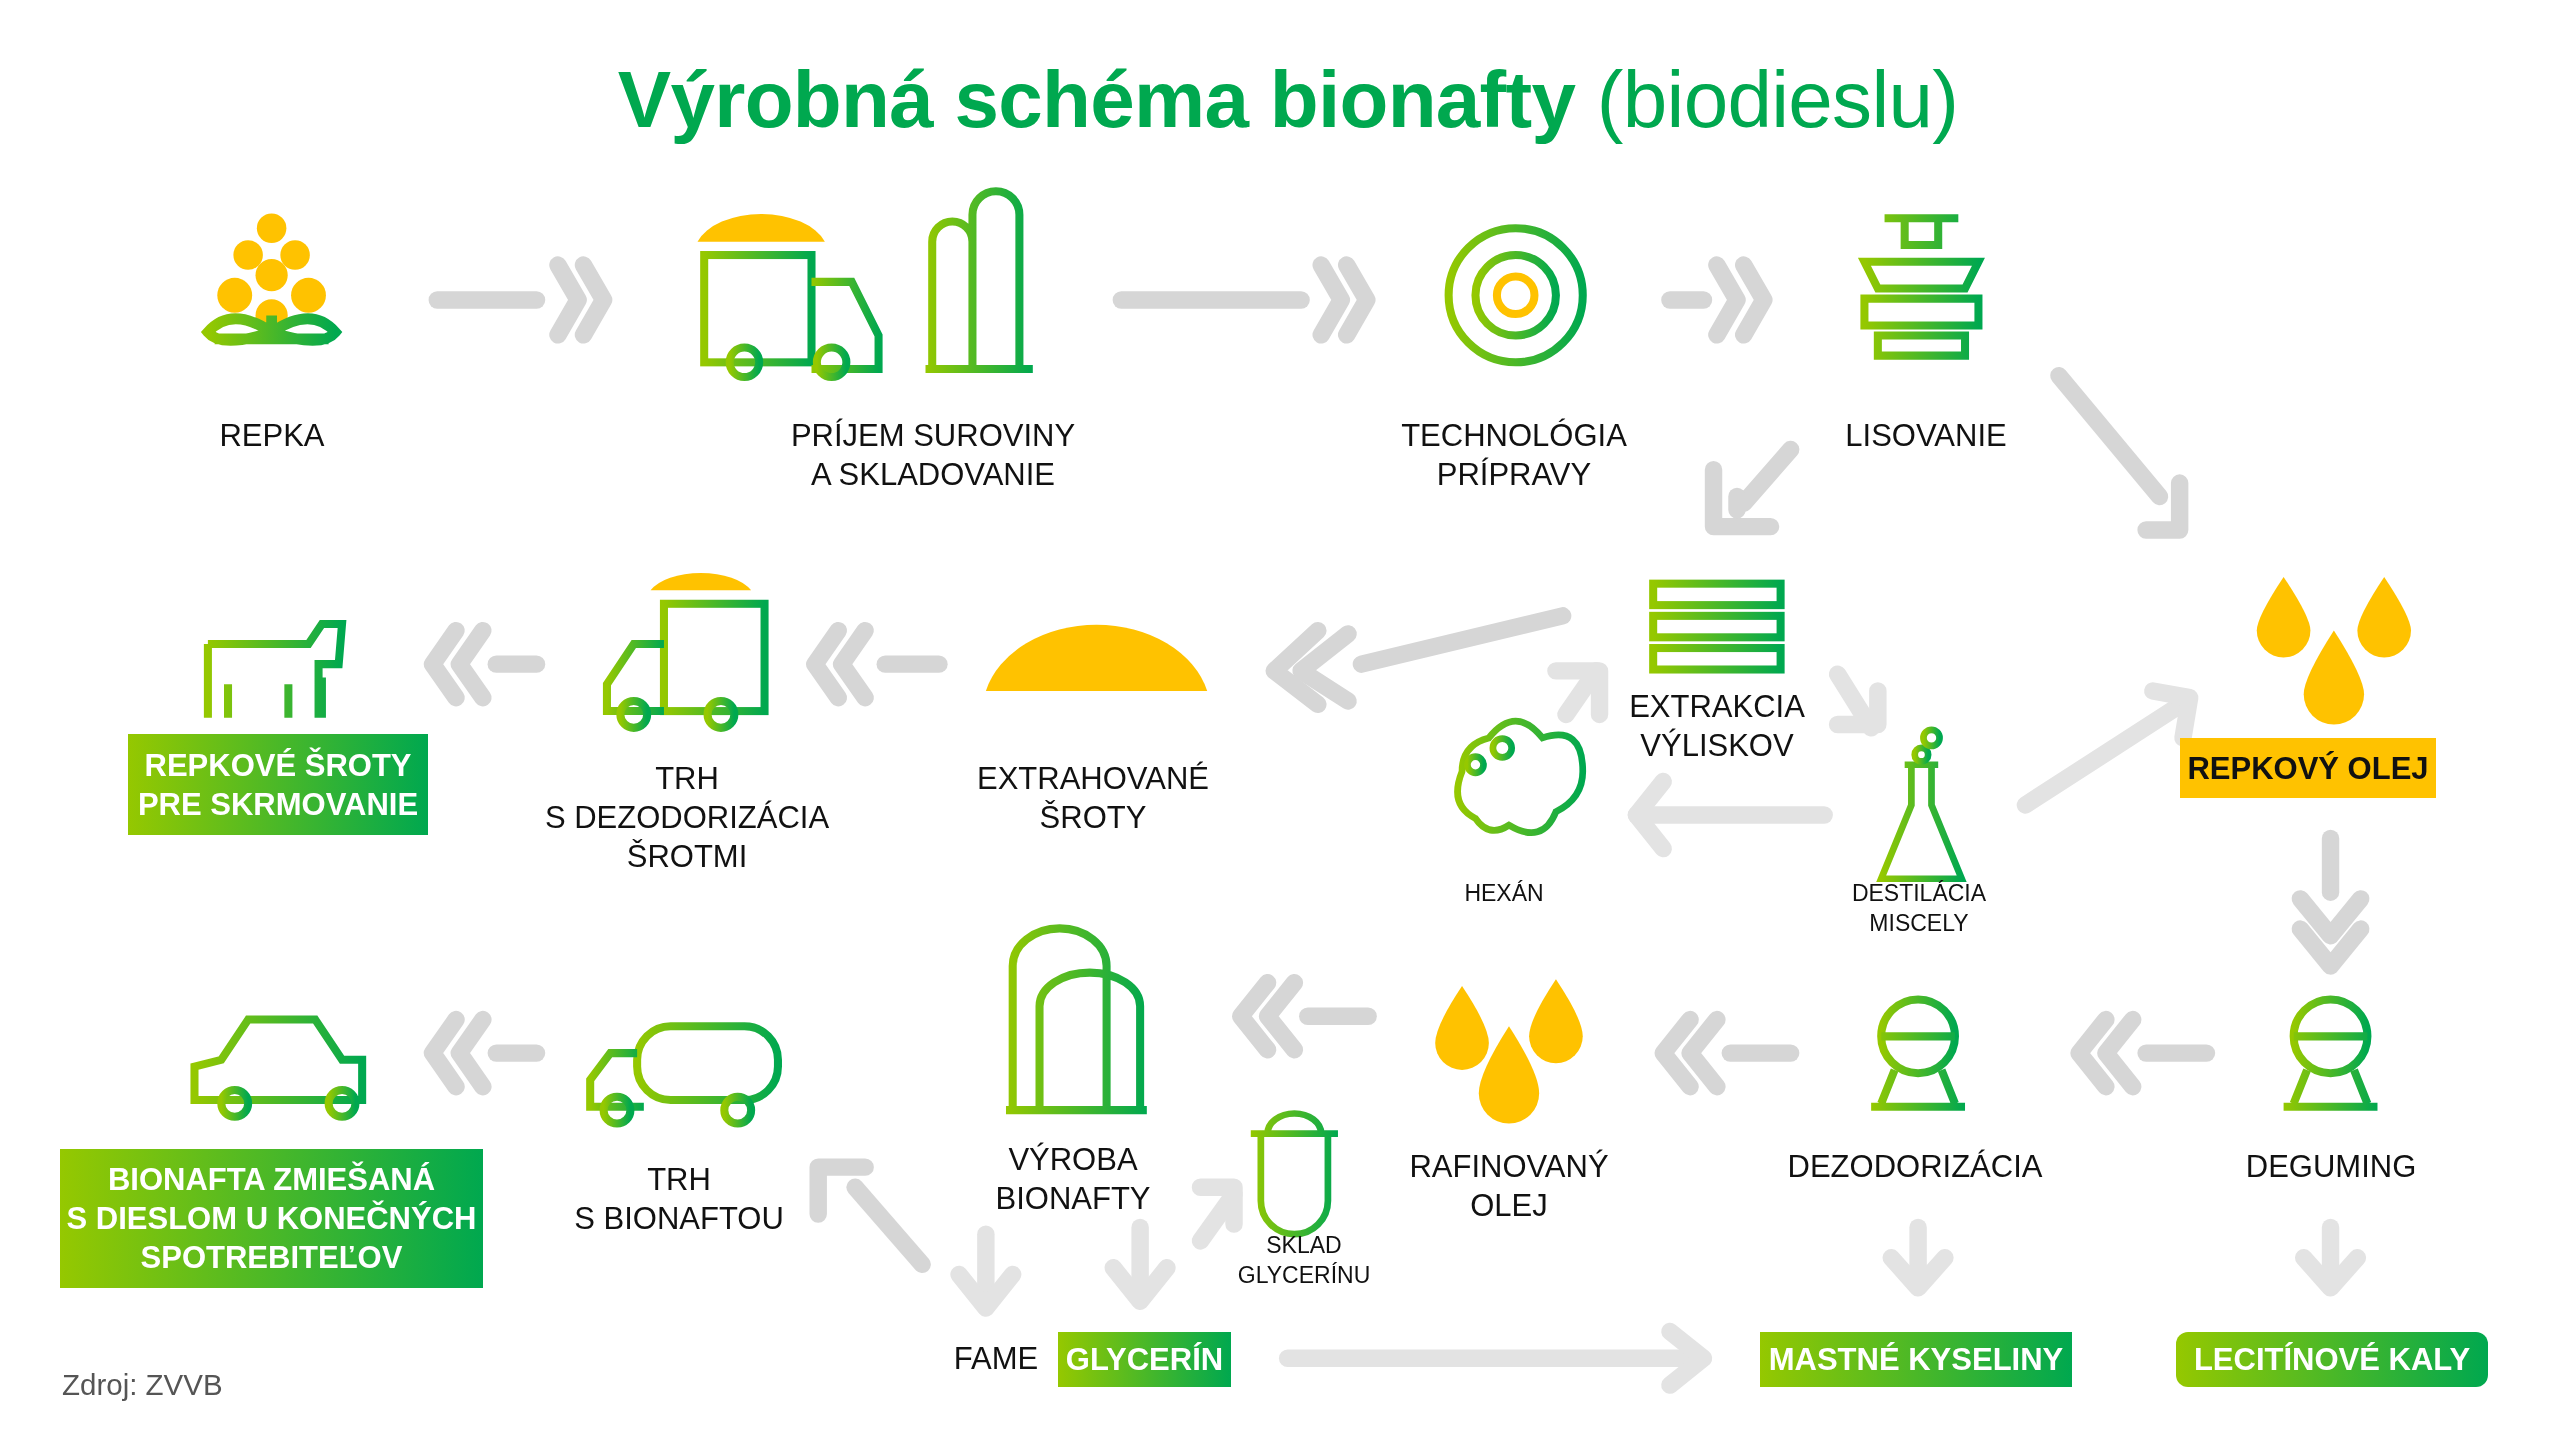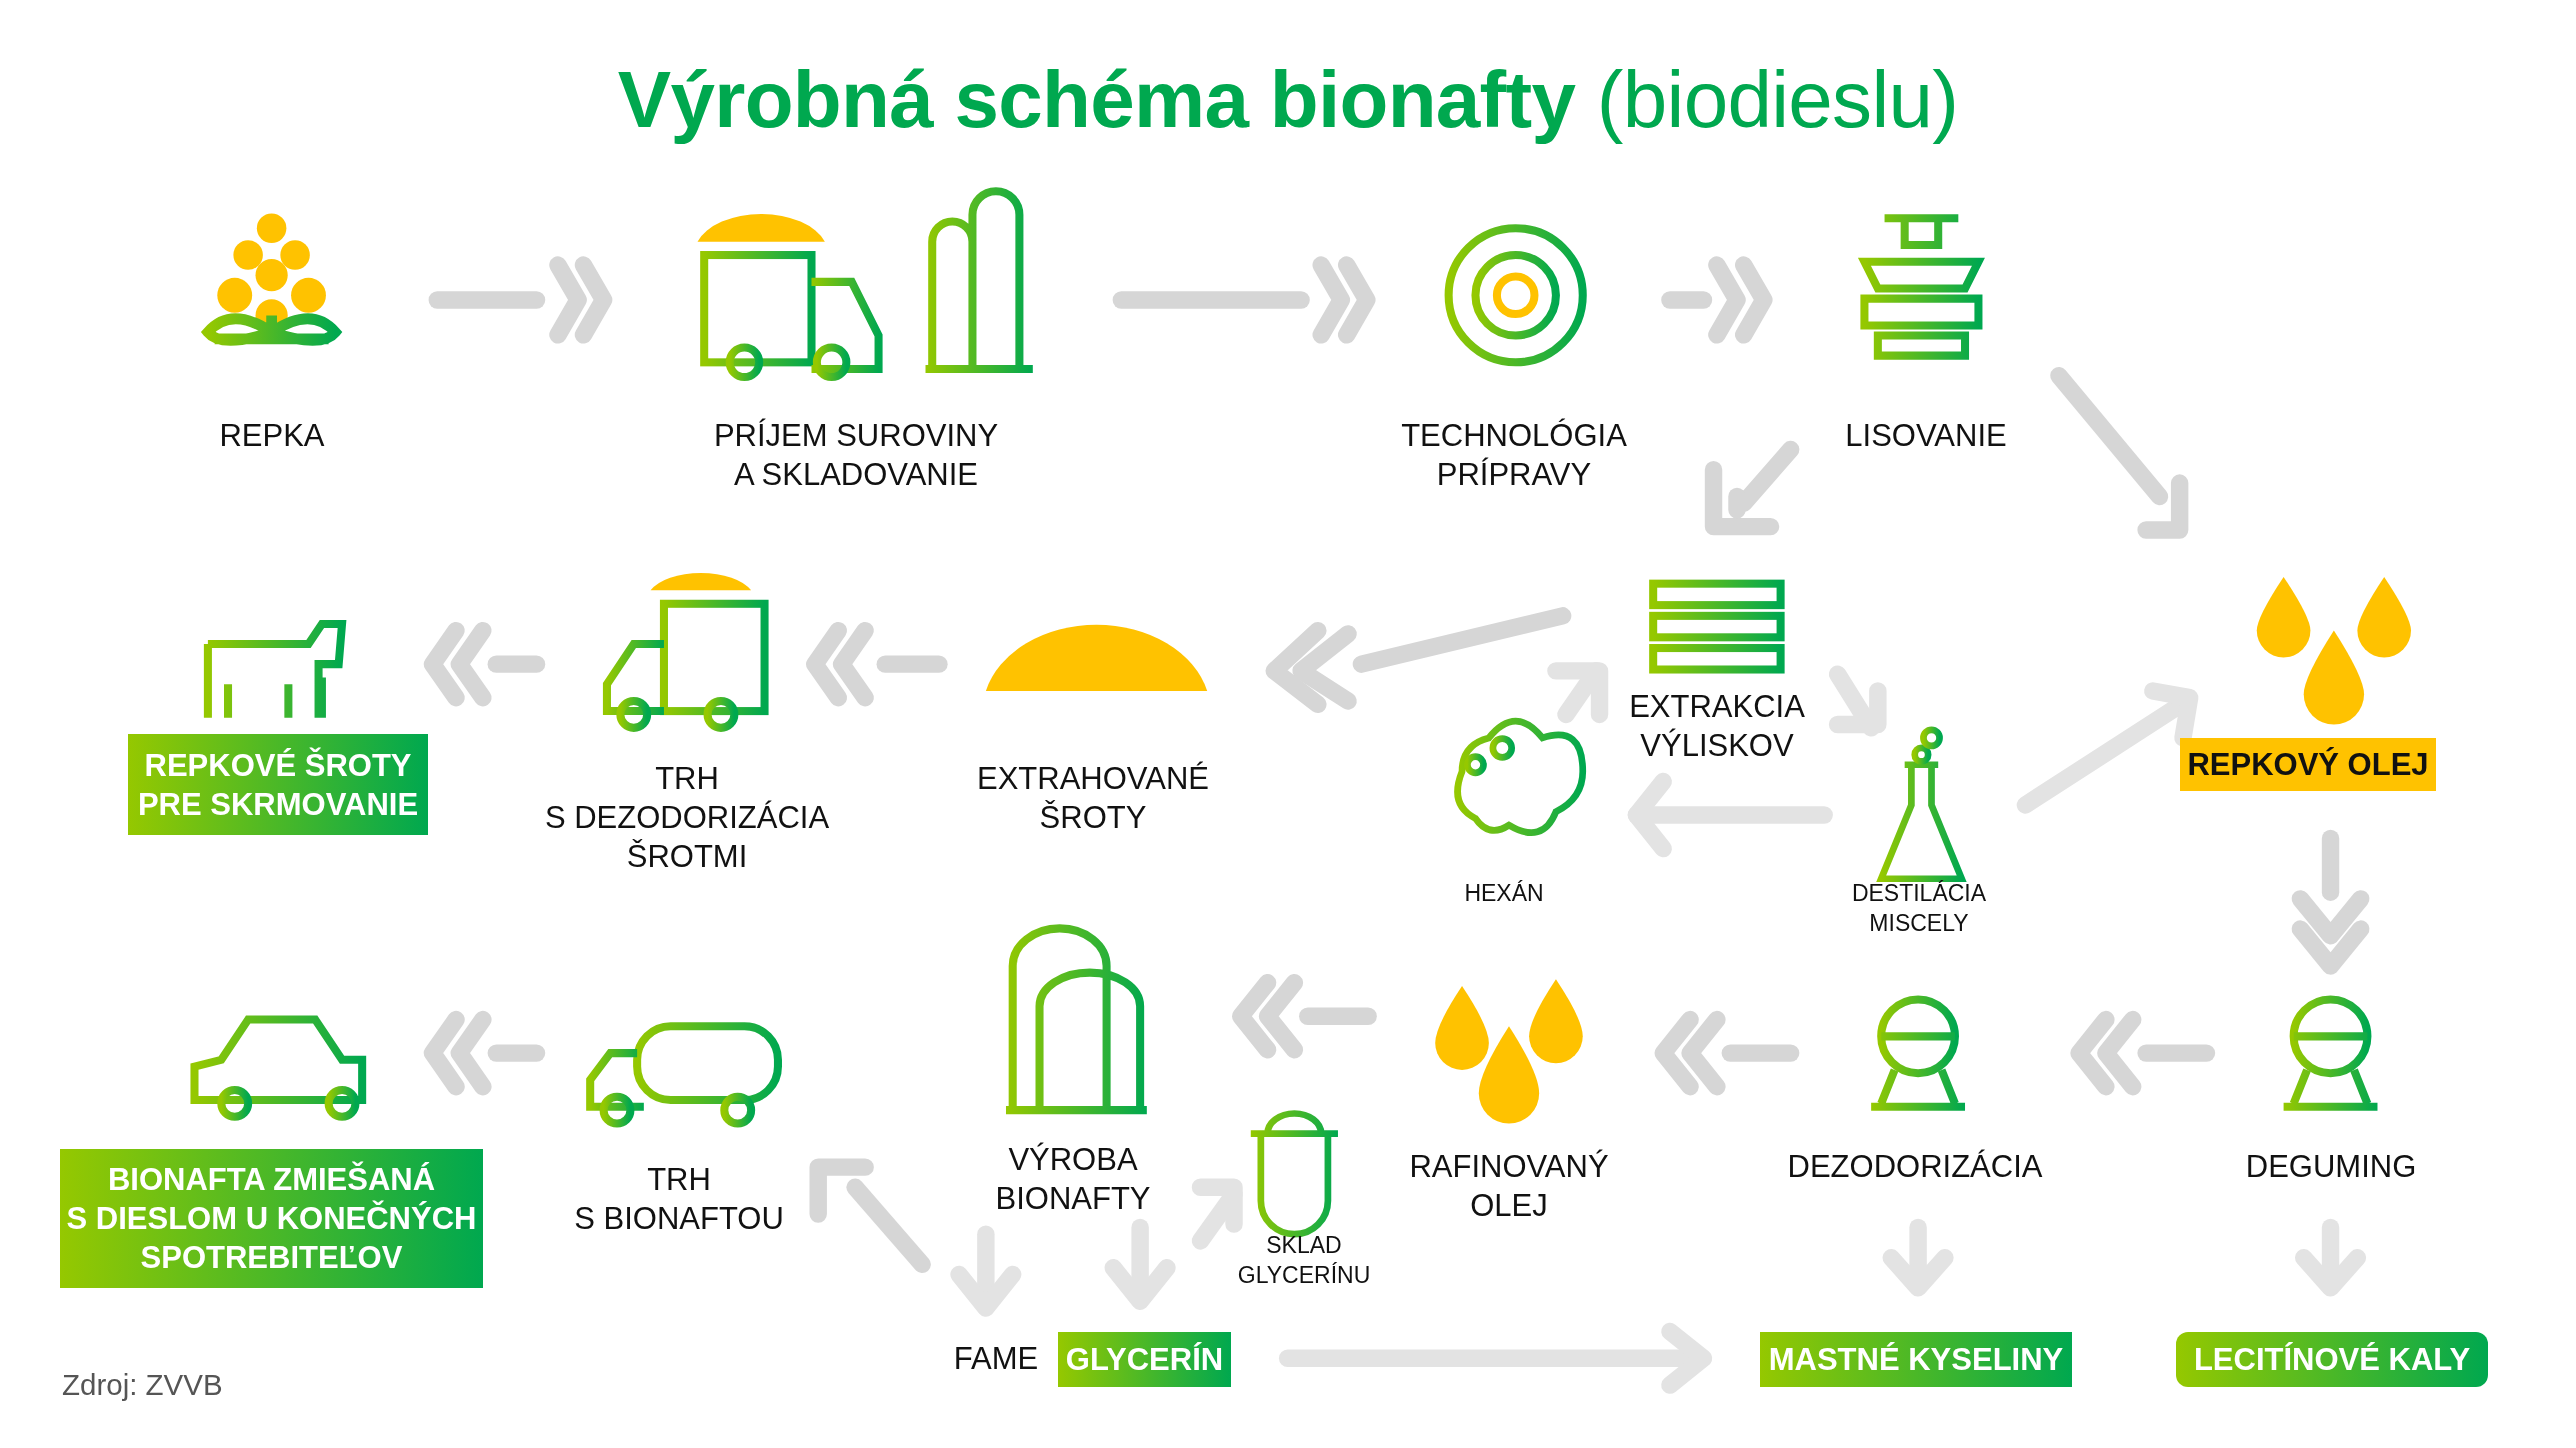--- a/index.html
+++ b/index.html
@@ -228,21 +228,21 @@
       <circle cx="1100" cy="1655" r="20"></circle>
   </g>
   <g fill="none" stroke="url(#g)" stroke-width="12">
     <path d="M290 1640 v-50 l40 -10 l40 -60 h100 l40 60 h30 v60 z"></path>
       <circle cx="350" cy="1645" r="20"></circle>
       <circle cx="510" cy="1645" r="20"></circle>
   </g>
 </svg>
 
 <div class="lbl" style="left:272px;top:416px;">REPKA</div>
-<div class="lbl" style="left:856px;top:416px;text-align:center;">
+<div class="lbl" style="left:933px;top:416px;text-align:center;">
     <div>PRÍJEM SUROVINY</div>
     <div>A SKLADOVANIE</div>
   </div>
 <div class="lbl" style="left:1514px;top:416px;">
     <div>TECHNOLÓGIA</div>
     <div>PRÍPRAVY</div>
   </div>
 <div class="lbl" style="left:1926px;top:416px;">LISOVANIE</div>
 
 <div class="lbl" style="left:1717px;top:687px;">
@@ -283,21 +283,21 @@
     <div>S BIONAFTOU</div>
   </div>
 <div class="lbl" style="left:996px;top:1339px;">FAME</div>
 
 <div class="box" style="left:128px;top:734px;width:300px;height:101px;">
     <div>
       <div>REPKOVÉ ŠROTY</div>
       <div>PRE SKRMOVANIE</div>
     </div>
   </div>
-<div class="box yellow" style="left:2180px;top:738px;width:256px;height:53px;">REPKOVÝ OLEJ</div>
+<div class="box yellow" style="left:2180px;top:738px;width:256px;height:60px;">REPKOVÝ OLEJ</div>
 <div class="box" style="left:60px;top:1149px;width:423px;height:139px;">
     <div>
       <div>BIONAFTA ZMIEŠANÁ</div>
       <div>S DIESLOM U KONEČNÝCH</div>
       <div>SPOTREBITEĽOV</div>
     </div>
   </div>
 <div class="box" style="left:1058px;top:1332px;width:173px;height:55px;">GLYCERÍN</div>
 <div class="box" style="left:1760px;top:1332px;width:312px;height:55px;">MASTNÉ KYSELINY</div>
 <div class="box" style="left:2176px;top:1332px;width:312px;height:55px;border-radius:12px;">LECITÍNOVÉ KALY</div>

